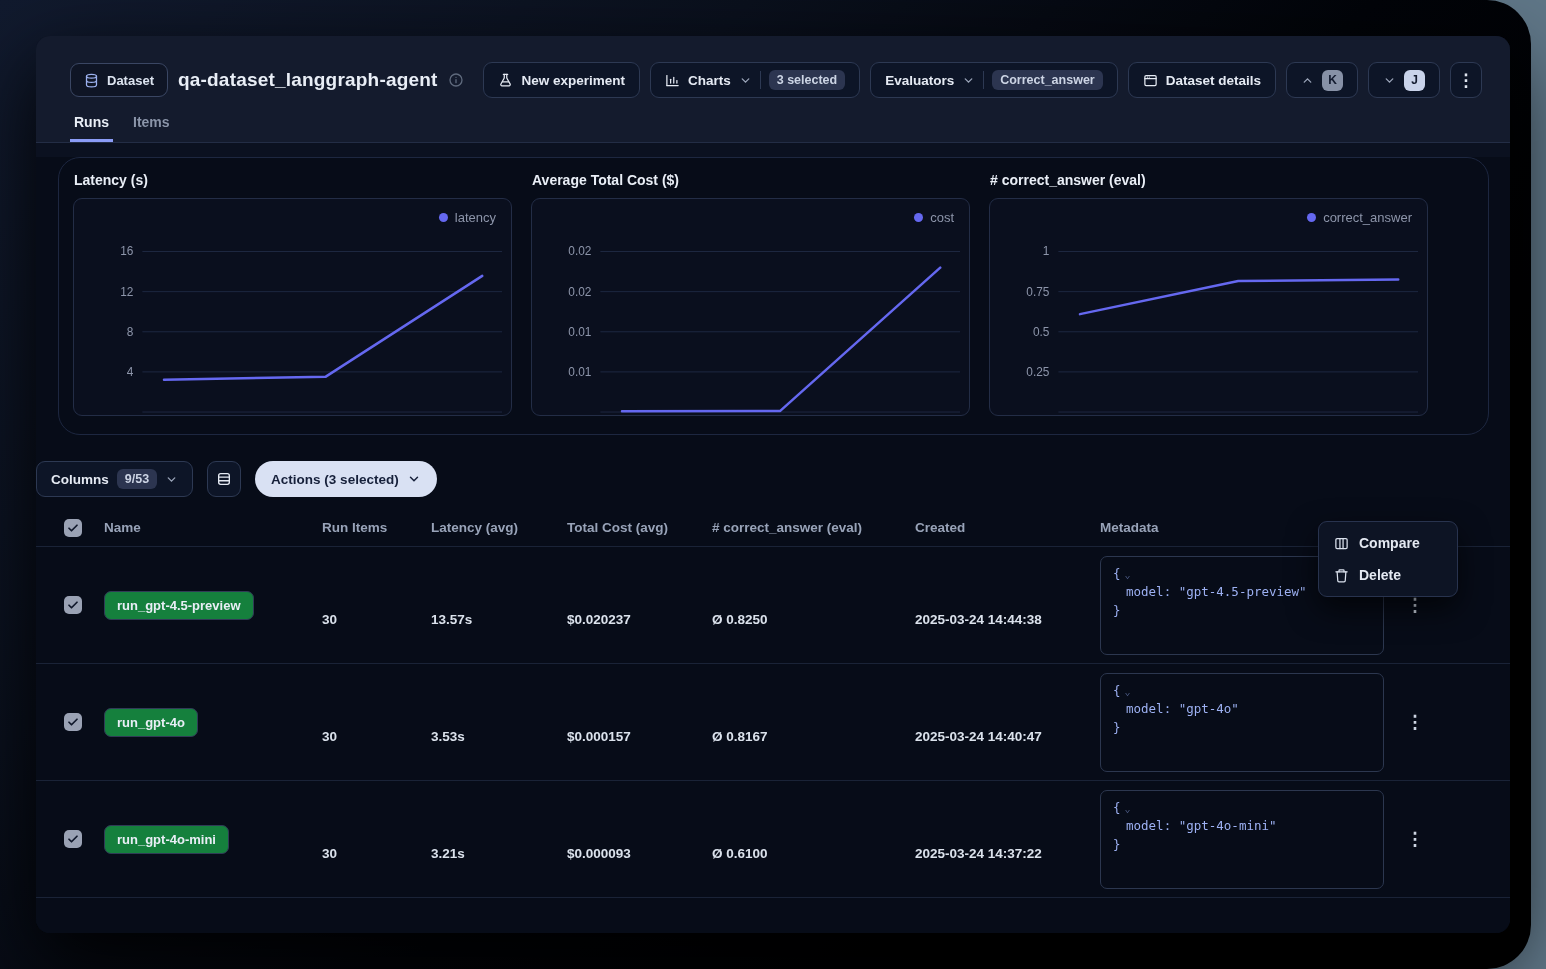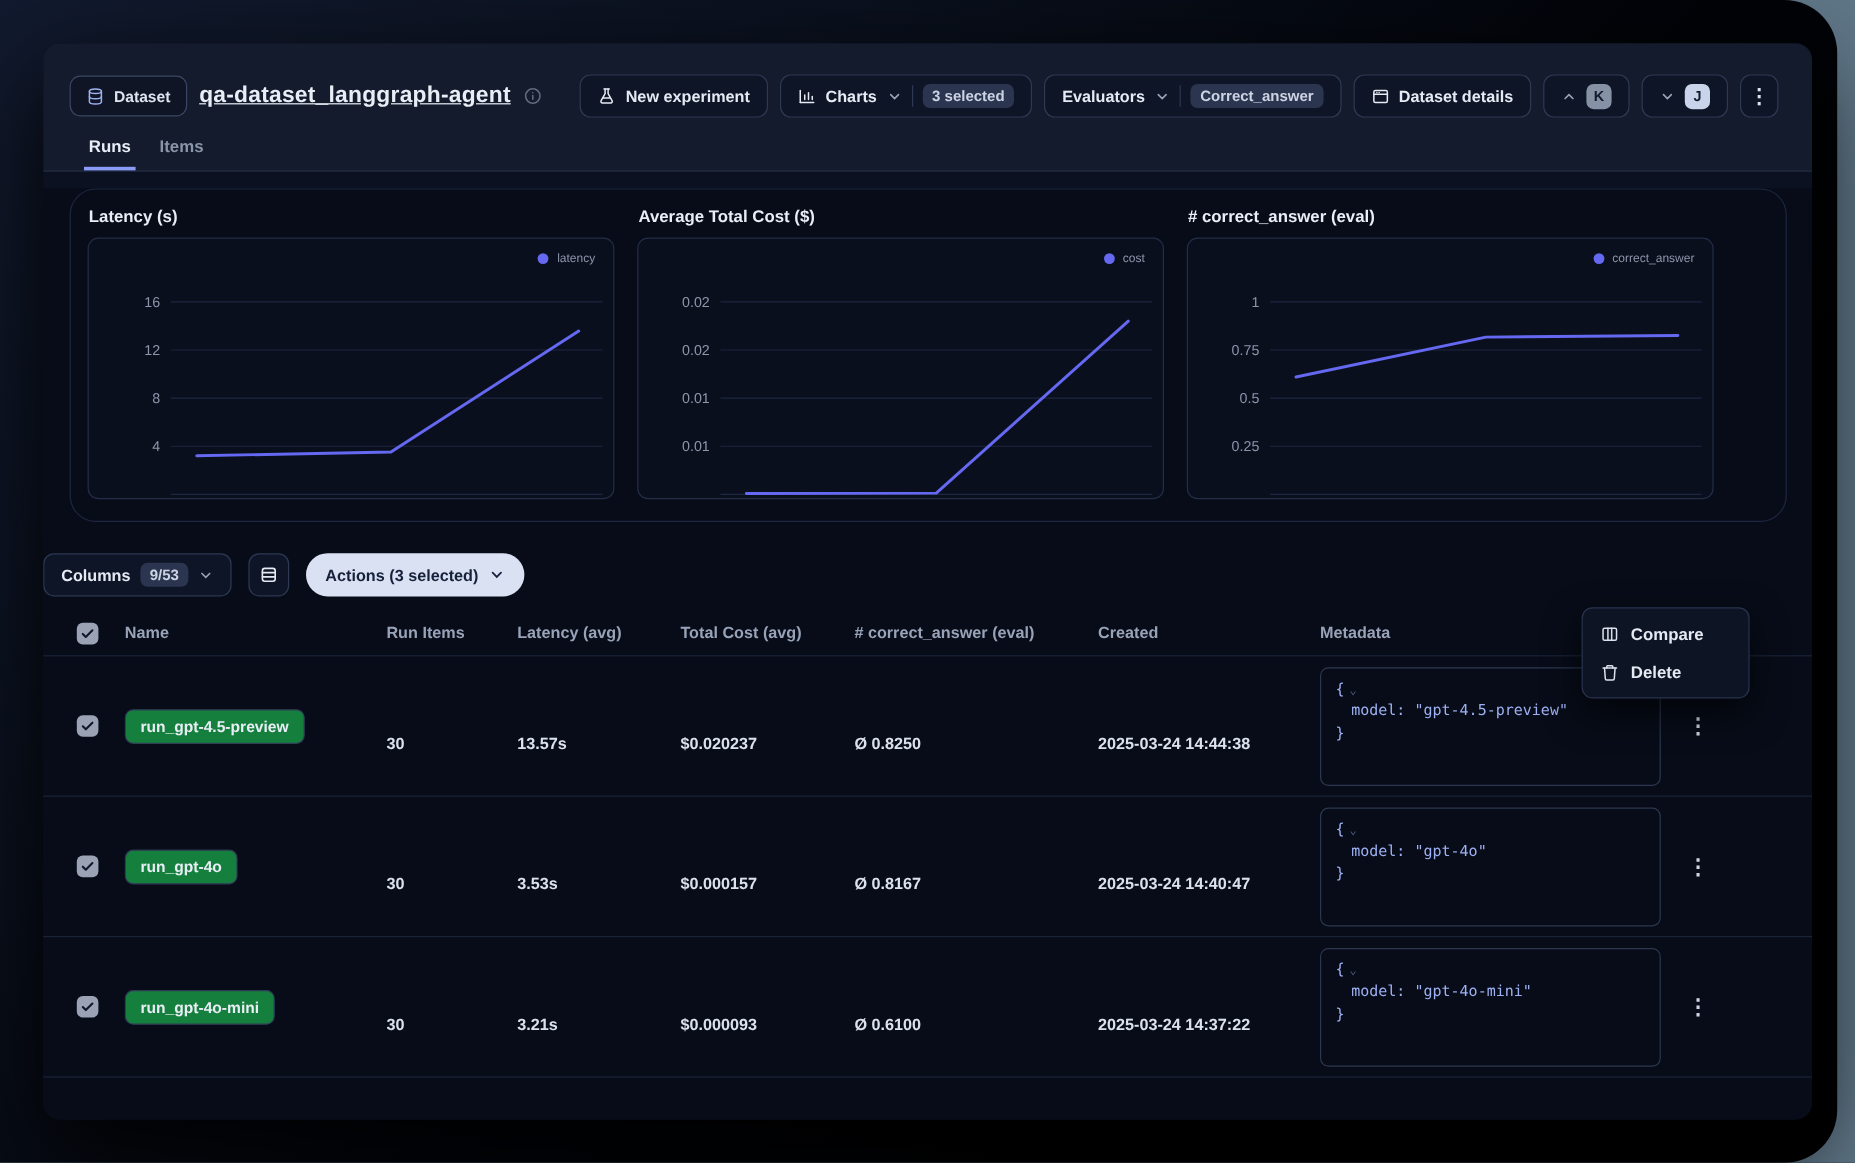--- a/index.html
+++ b/index.html
@@ -17,22 +17,22 @@
   .window {
     position: absolute; left: 36px; top: 36px; width: 1474px; height: 897px;
     background: #0b1120; border-radius: 14px;
     box-shadow: 0 30px 80px rgba(0,0,0,.9);
     overflow: hidden;
   }
   
   .win-header { background: #141b2d; padding: 26px 28px 0 22px; border-bottom: 1px solid #232d45; }
   .title-row { display: flex; align-items: center; gap: 10px; height: 36px; }
   .dataset-badge { display: flex; align-items: center; gap: 8px; height: 34px; padding: 0 13px;
-    border: 1px solid #3a4663; border-radius: 9px; color: #dde4f0; font-size: 13px; font-weight: bold; background: rgba(10,16,30,.5); }
-  .page-title { font-size: 19px; font-weight: bold; color: #e9eef6; letter-spacing: .2px; text-decoration: underline; }
+    border: 1px solid #3a4663; border-radius: 9px; color: #dde4f0; font-size: 13px; font-weight: bold; background: rgba(10,16,30,.5); margin-left: 12px; }
+  .page-title { font-size: 19px; font-weight: bold; color: #e9eef6; letter-spacing: .2px; }
   .icon { display: flex; align-items: center; }
   .info { color: #5f6a7d; }
   .toolbar { display: flex; align-items: center; gap: 10px; margin-left: auto; }
   .tbtn { display: flex; align-items: center; gap: 8px; height: 36px; padding: 0 14px;
     background: #0d1527; border: 1px solid #2d3953; border-radius: 9px;
     color: #e5eaf3; font-size: 13.5px; font-weight: 600; cursor: pointer; white-space: nowrap; }
   .vdiv { width: 1px; height: 18px; background: #2d3953; }
   .badge { background: #2c3550; border-radius: 6px; padding: 3px 8px; font-size: 12.5px; font-weight: 600; color: #ccd4e4; }
   .avatar { width: 21px; height: 21px; border-radius: 6px; display: flex; align-items: center; justify-content: center;
     font-size: 12px; font-weight: bold; color: #121a2e; }
@@ -46,32 +46,32 @@
   
   .main { background: #070c18; height: 786px; position: relative; }
   .charts-section { margin: 14px 20px 0 22px; width: 1431px; border: 1px solid #1d2740; border-radius: 22px;
     padding: 14px 0 18px 14px; }
   .charts-row { display: flex; gap: 19px; }
   .chart-block { width: 439px; }
   .chart-title { font-size: 14px; font-weight: bold; color: #e9eef6; margin: 0 0 10px 1px; }
   .chart-card { width: 439px; height: 218px; border: 1px solid #232d46; border-radius: 9px; position: relative; background: #0a0f1e; }
   .legend { position: absolute; top: 11px; right: 15px; display: flex; align-items: center; gap: 7px; z-index: 2; }
   .legend-dot { width: 9px; height: 9px; border-radius: 50%; background: #6568f0; }
-  .legend-label { font-size: 10px; color: #8d95aa; }
+  .legend-label { font-size: 13px; color: #8d95aa; }
   .chart-svg { position: absolute; inset: 0; width: 100%; height: 100%; }
   .gridline { stroke: #1d2741; stroke-width: 1; }
   .ticklabel { fill: #8d95aa; font-size: 12px; text-anchor: end; font-family: "Liberation Sans", sans-serif; }
   .chartline { fill: none; stroke-width: 2.5px; stroke-linejoin: round; stroke-linecap: round; }
   
   .controls-row { margin-top: 26px; display: flex; justify-content: flex-start; align-items: center; gap: 14px;
     padding-right: 47px; position: relative; }
   .iconbtn { width: 34px; justify-content: center; padding: 0; }
   .actions-btn { display: flex; align-items: center; gap: 8px; height: 36px; padding: 0 16px; border-radius: 18px;
     background: #d9e1f3; color: #16203a; font-size: 13.5px; font-weight: bold; border: none; cursor: pointer; }
-  .dropdown { position: absolute; top: 45px; right: 52px; width: 140px; background: #0d1424; border: 1px solid #28334e;
+  .dropdown { position: absolute; top: 60px; right: 52px; width: 140px; background: #0d1424; border: 1px solid #28334e;
     border-radius: 9px; padding: 5px; box-shadow: 0 12px 30px rgba(0,0,0,.65); z-index: 10; }
   .menu-item { display: flex; align-items: center; gap: 10px; padding: 8px 10px; font-size: 14px; font-weight: 600;
     color: #e4e9f2; border-radius: 6px; cursor: pointer; }
   .menu-item .icon { color: #dbe2ee; }
   
   .table { margin-top: 12px; }
   .trow { display: grid; grid-template-columns: 46px 218px 109px 136px 145px 203px 185px 292px 1fr;
     padding-left: 22px; align-items: center; border-bottom: 1px solid #1a2337; }
   .thead { height: 38px; font-size: 13.5px; font-weight: 600; color: #98a3b8; }
   .tbody-row { height: 117px; }

